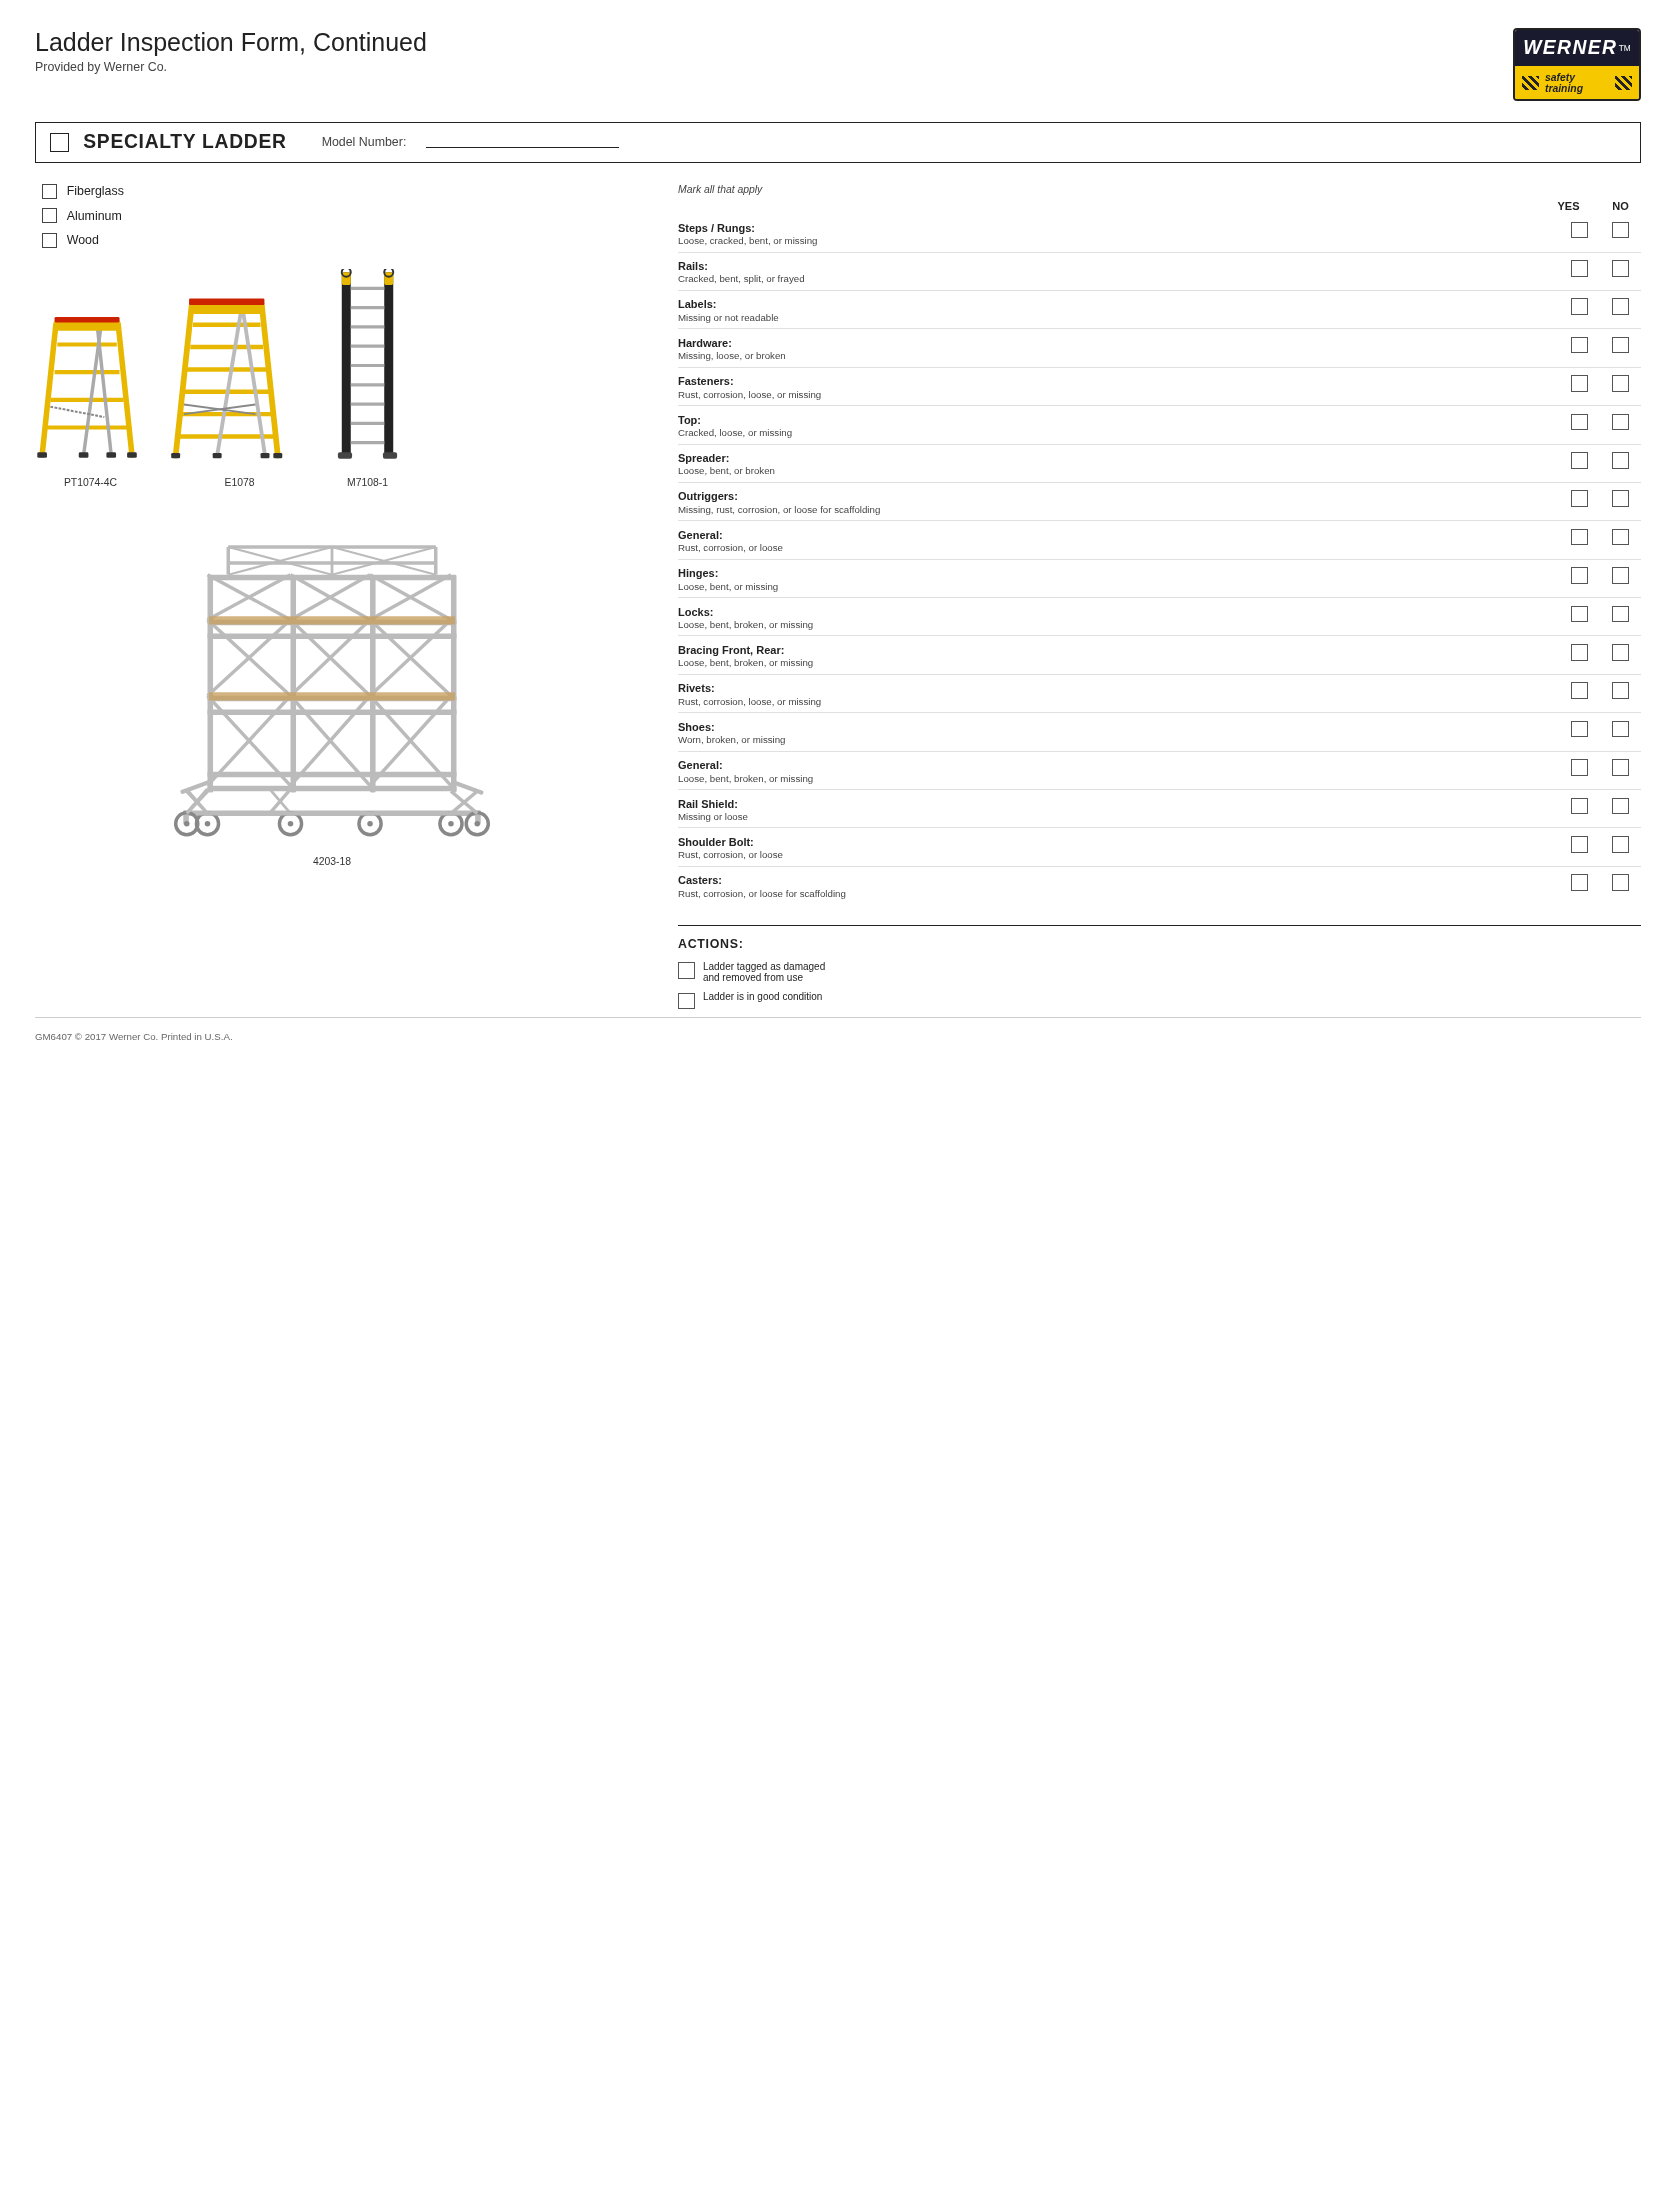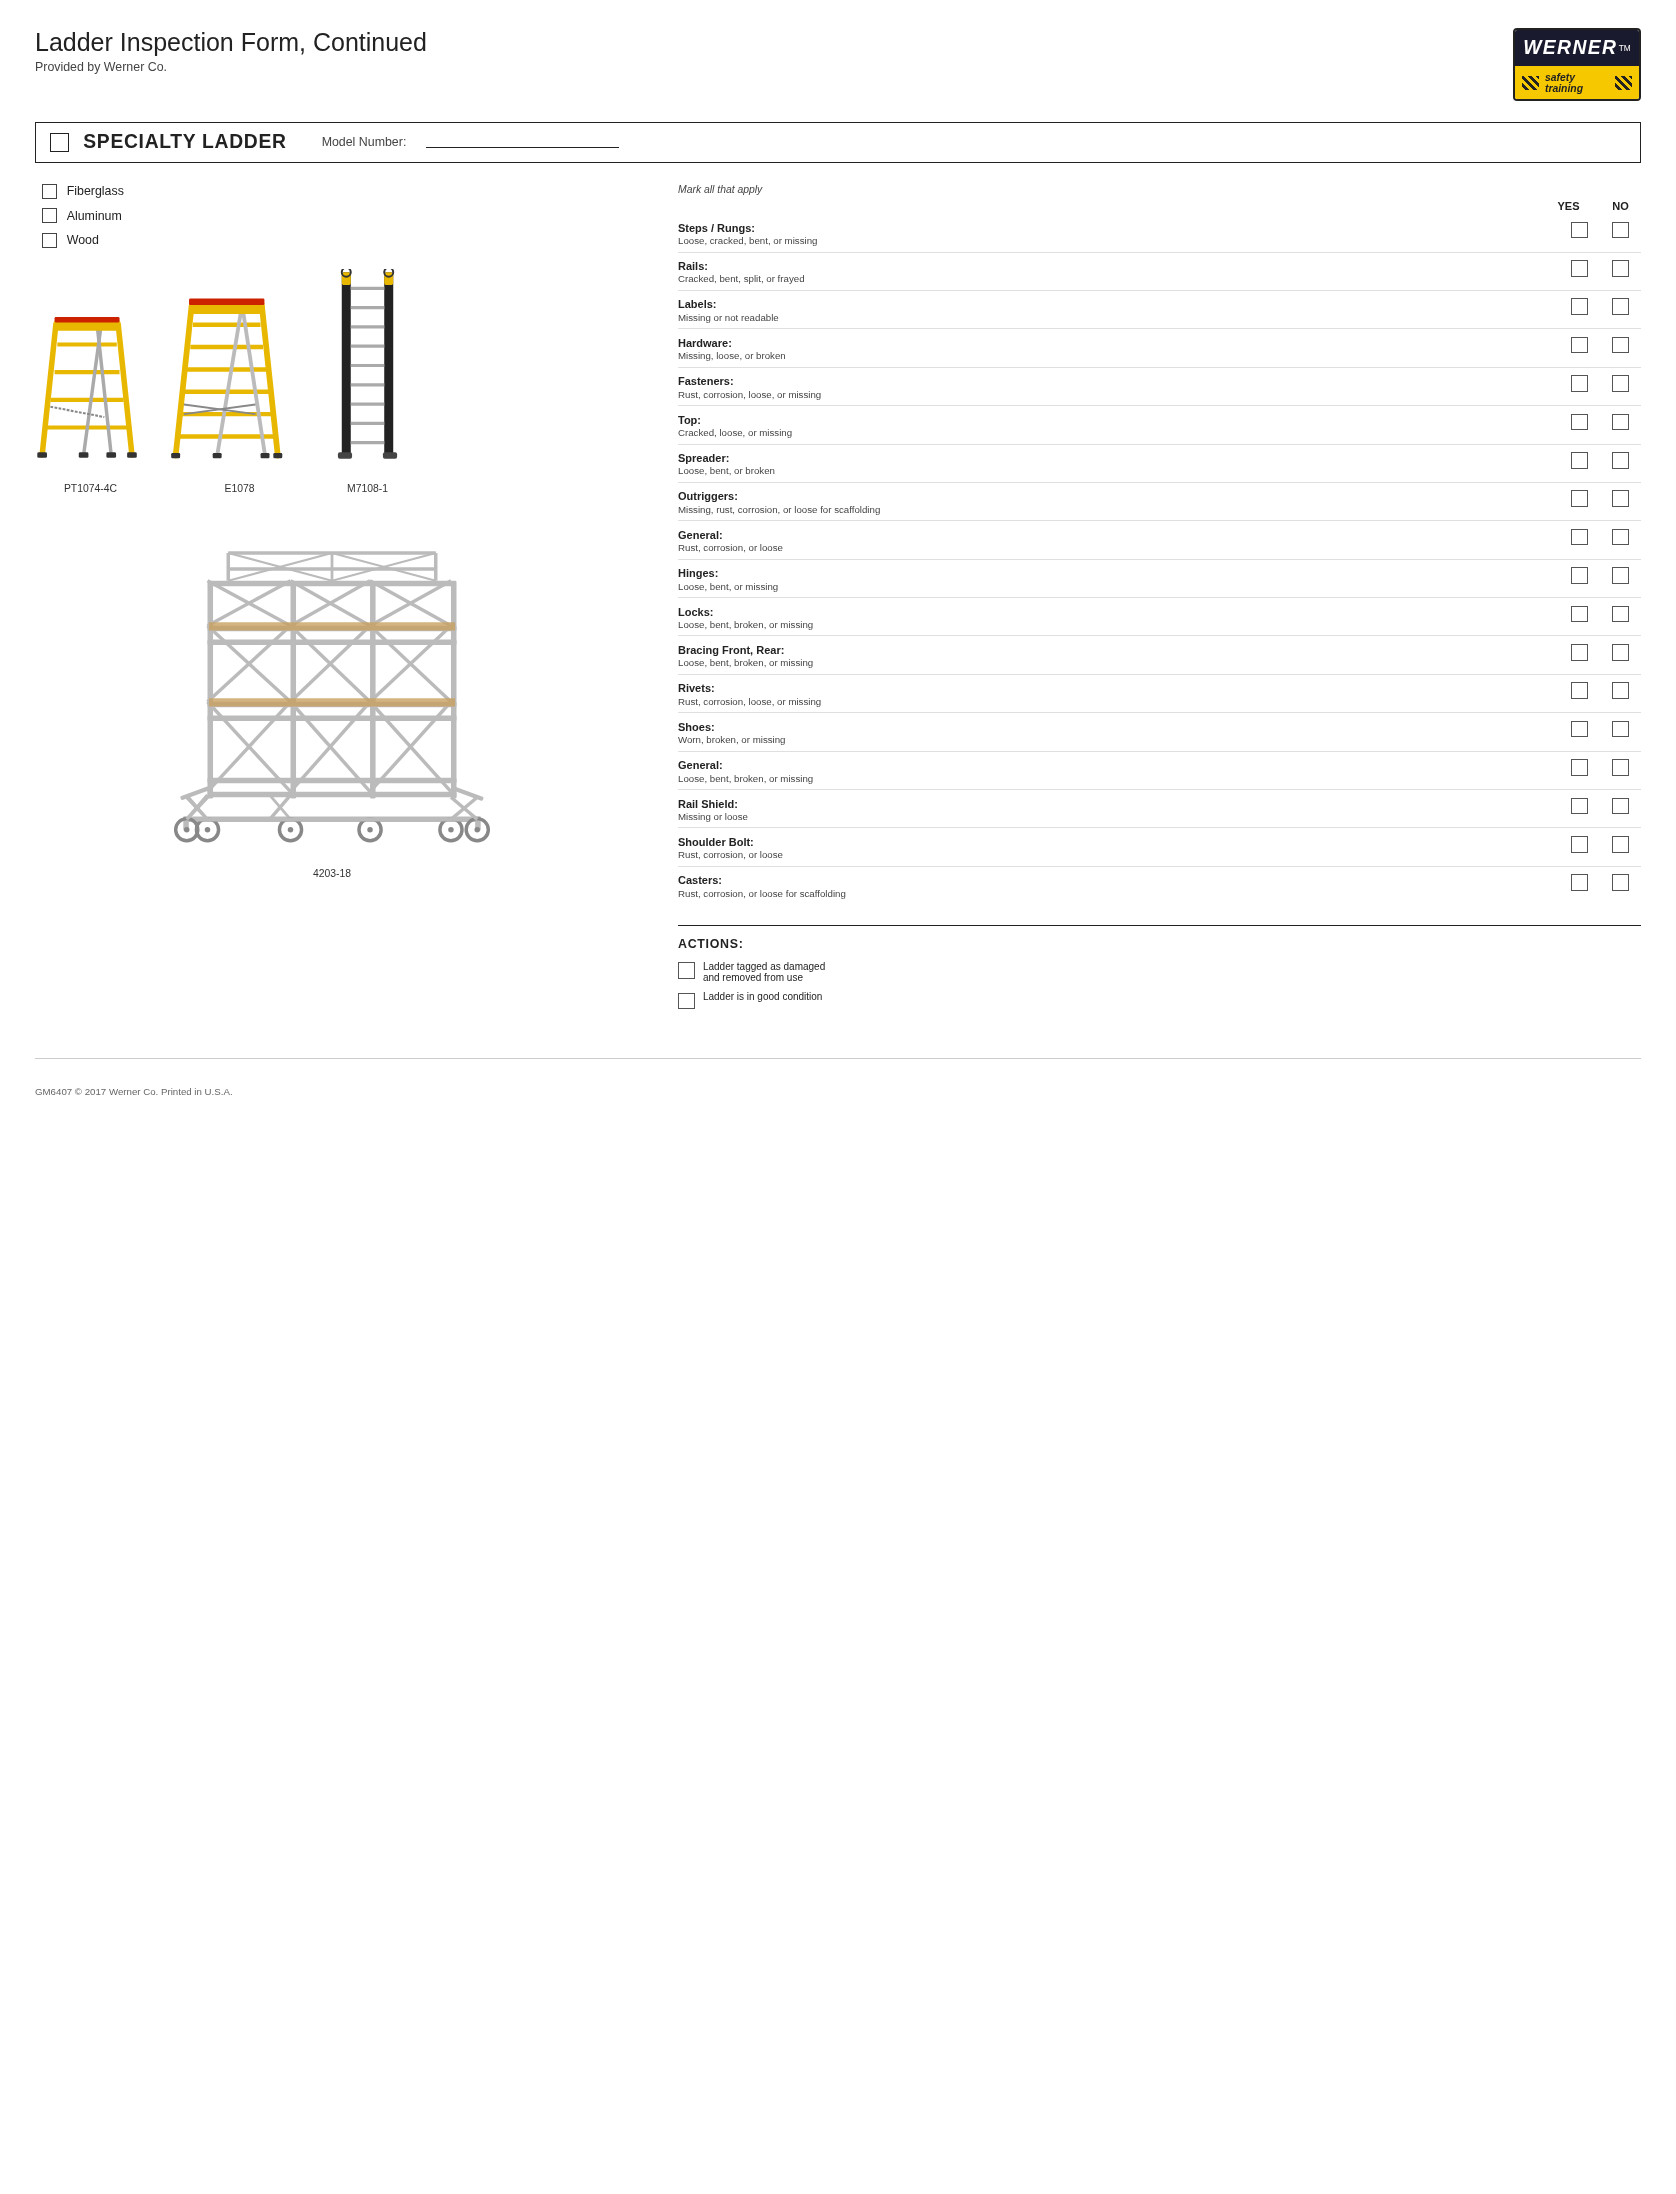--- a/index.html
+++ b/index.html
@@ -170,21 +170,21 @@
       margin-bottom: 7px;
       margin-top: 14px;
     }
     .ladder-item {
       display: flex;
       flex-direction: column;
       align-items: center;
     }
     .ladder-caption {
       font-size: 10.4px;
-      margin-top: 21px;
+      margin-top: 15px;
       text-align: center;
       color: #333;
     }
 
     
     .scaffold-container {
       display: flex;
       flex-direction: column;
       align-items: center;
       margin-top: 21px;
@@ -303,22 +303,21 @@
       flex-shrink: 0;
       margin-top: 1.4px;
     }
     .action-text {
       font-size: 10px;
       color: #222;
     }
 
     
     .footer {
-      margin-top: 41px;
-      padding-top: 27px;
+      padding-top: 13px;
       border-top: 0.7px solid #ccc;
       font-size: 9.7px;
       color: #666;
     }
   </style>
 </head>
 <body>
 
 <div class="header">
   <div class="header-title">

